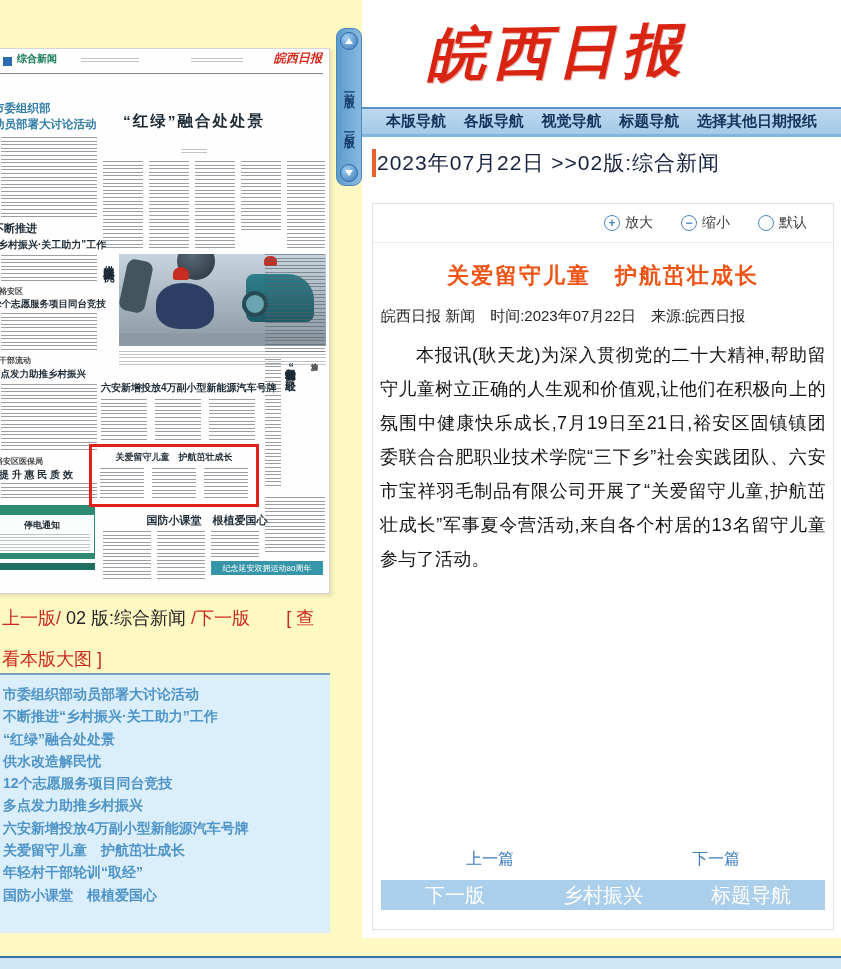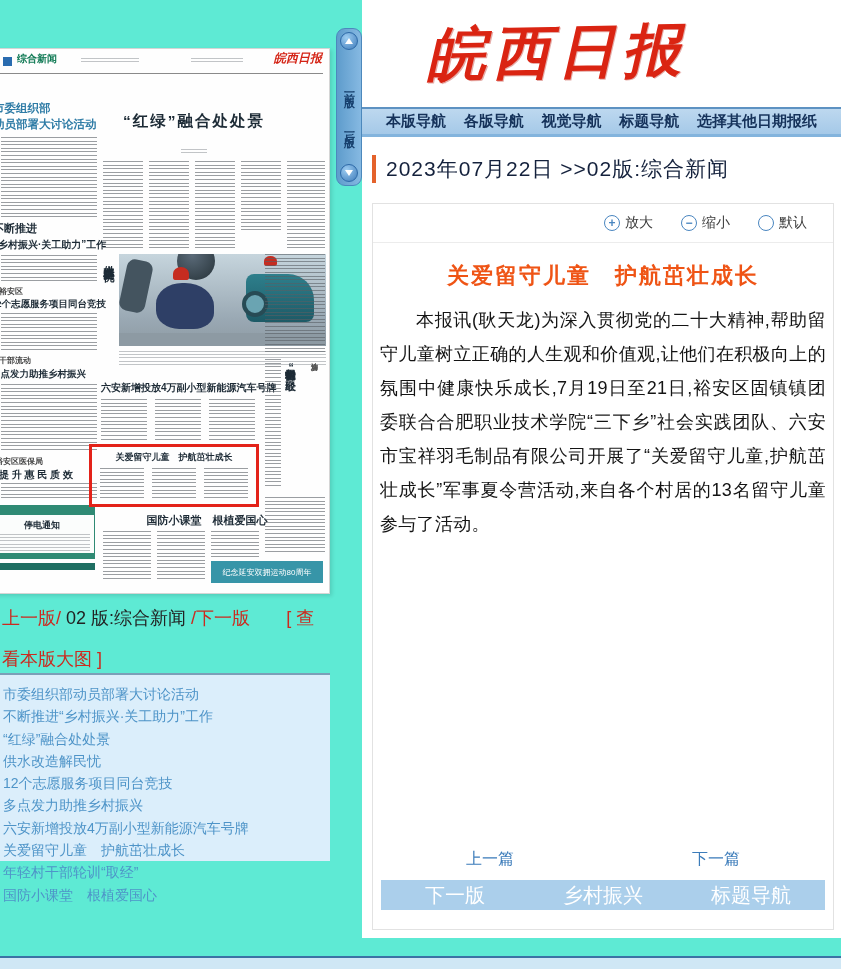--- a/index.html
+++ b/index.html
@@ -1,31 +1,31 @@
 <!DOCTYPE html>
 <html><head>
 <meta charset="utf-8">
 <style>
   html,body{margin:0;padding:0;background:#e8eaec;}
-  .page{position:relative;width:841px;height:969px;overflow:hidden;background:#5eead4;
+  .page{position:relative;width:841px;height:969px;overflow:hidden;background:#fef9c3;
         font-family:"Liberation Sans",sans-serif;}
 
   
   .rightpanel{position:absolute;left:362px;top:0;width:479px;height:938px;background:#fff;}
   .masthead{position:absolute;top:2px;left:0;right:0;height:100px;display:flex;align-items:center;
             justify-content:center;padding-right:88px;
             font-family:"DejaVu Serif",serif;font-style:italic;font-weight:bold;
             font-size:58px;color:#da2412;letter-spacing:7px;transform:rotate(-1deg);
             text-shadow:1px 1px 0 rgba(180,20,10,.35);}
   .topnav{position:absolute;top:107px;left:0;right:0;height:25px;
           background:linear-gradient(180deg,#bdd8ef 0%,#a5c9e8 100%);
           border-top:2px solid #5d92c2;border-bottom:3px solid #83b4dd;
           display:flex;align-items:center;justify-content:space-between;padding:0 24px;}
   .topnav span{font-size:15px;font-weight:bold;color:#15325a;cursor:pointer;white-space:nowrap;}
-  .dateline{position:absolute;top:149px;left:10px;height:34px;display:flex;align-items:flex-end;gap:10px;}
+  .dateline{position:absolute;top:149px;left:10px;height:34px;display:flex;align-items:flex-start;gap:1px;}
   .datebar{display:inline-block;width:4px;height:28px;background:#e4622b;}
   .datetext{font-size:21px;color:#14213c;letter-spacing:1px;}
 
   .contentbox{position:absolute;top:203px;left:10px;width:462px;height:727px;background:#fff;
               border:1px solid #e2e2e2;box-sizing:border-box;}
   .toolbar{height:38px;border-bottom:1px solid #ececec;display:flex;align-items:center;
            justify-content:flex-end;gap:28px;padding-right:26px;}
   .tbtn{display:inline-flex;align-items:center;gap:5px;font-size:14px;color:#3c3c3c;cursor:pointer;}
   .ticon{display:inline-flex;align-items:center;justify-content:center;width:14px;height:14px;
          border:1.5px solid #4a86c0;border-radius:50%;color:#4a86c0;font-size:12px;line-height:1;
@@ -65,30 +65,30 @@
   .tvv{writing-mode:vertical-rl;text-orientation:upright;font-weight:bold;color:#1d2b36;}
   .hdr-sq{left:50px;top:8px;width:9px;height:9px;background:#2a6cb0;}
   .hdr-label{left:64px;top:3px;font-size:10px;font-weight:bold;color:#117a55;}
   .hdr-logo{right:7px;top:1px;font-family:"DejaVu Serif",serif;font-style:italic;font-weight:bold;
             font-size:12px;color:#d42315;}
   .hdr-rule{left:46px;right:6px;top:24px;height:0;border-top:1px solid #8a8a8a;}
   .photo{left:166px;top:205px;width:207px;height:92px;overflow:hidden;
          background:linear-gradient(180deg,#c6d5dd 0%,#9aa9b4 70%,#8d9aa3 100%);}
   .redbox{left:136px;top:395px;width:170px;height:63px;border:3px solid #e32219;cursor:pointer;}
   .notice{left:36px;top:456px;width:106px;height:54px;border:1px solid #2f8a74;background:#fbfdfc;}
-  .banner{left:258px;top:512px;width:112px;height:22px;background:#3795a8;color:#fff;
+  .banner{left:258px;top:512px;width:112px;height:14px;background:#3795a8;color:#fff;
           font-size:8px;display:flex;align-items:center;justify-content:center;white-space:nowrap;}
 
   
   .pagenav{position:absolute;left:2px;top:598px;width:322px;font-size:18px;line-height:41px;
            color:#222;word-break:break-all;}
   .pagenav .red{color:#cc2a1f;cursor:pointer;}
   .pagenav .gap{display:inline-block;width:26px;}
-  .articlelist{position:absolute;left:0;top:673px;width:330px;height:188px;background:#dbeefb;
-               border-top:2px solid #7b9fb8;padding:8px 0 0 3px;box-sizing:border-box;}
+  .articlelist{position:absolute;left:0;top:673px;width:330px;height:260px;background:#dbeefb;
+               border-top:2px solid #7b9fb8;padding:8px 0 0 3px;box-sizing:border-box;font-weight:bold;}
   .ali{font-size:14px;line-height:22.3px;color:#4e94c8;white-space:nowrap;cursor:pointer;}
 
   .bottomrule{position:absolute;left:0;top:956px;width:841px;height:2px;background:#3b72a5;}
   .bottomfill{position:absolute;left:0;top:958px;width:841px;height:11px;background:#cfe7f5;}
 </style>
 </head>
 <body>
 
 <div class="page">
 
@@ -228,20 +228,21 @@
           <span class="ticon">−</span>
           <span>缩小</span>
         </span>
         <span class="tbtn">
           <span class="ticon"></span>
           <span>默认</span>
         </span>
       </div>
 
       <h1 class="title">关爱留守儿童　护航茁壮成长</h1>
+      <div class="meta">皖西日报 新闻　时间:2023年07月22日　来源:皖西日报</div>
       <p class="bodyp">本报讯(耿天龙)为深入贯彻党的二十大精神,帮助留守儿童树立正确的人生观和价值观,让他们在积极向上的氛围中健康快乐成长,7月19日至21日,裕安区固镇镇团委联合合肥职业技术学院“三下乡”社会实践团队、六安市宝祥羽毛制品有限公司开展了“关爱留守儿童,护航茁壮成长”军事夏令营活动,来自各个村居的13名留守儿童参与了活动。</p>
 
       <div class="artnav">
         <span class="alink">上一篇</span>
         <span class="alink">下一篇</span>
       </div>
 
       <div class="bluebar">
         <span>下一版</span>
         <span>乡村振兴</span>

